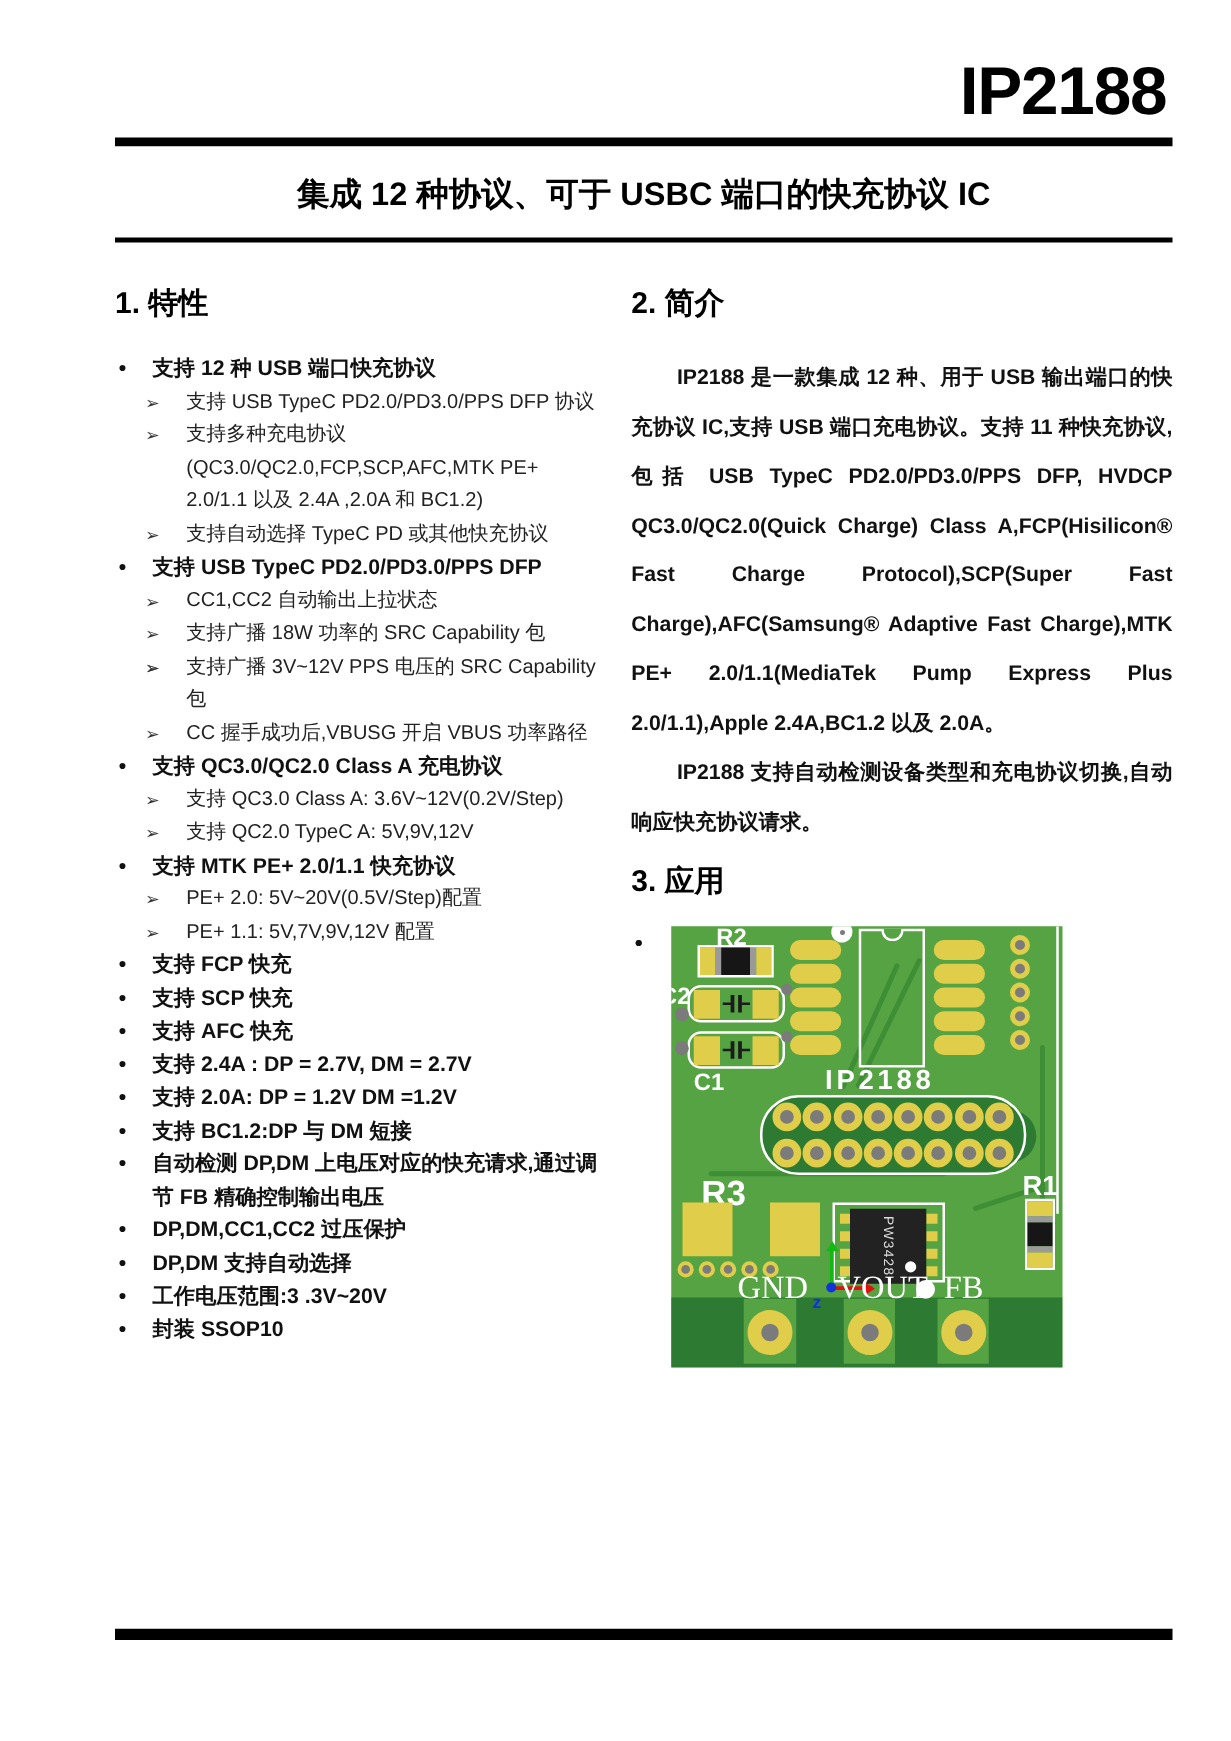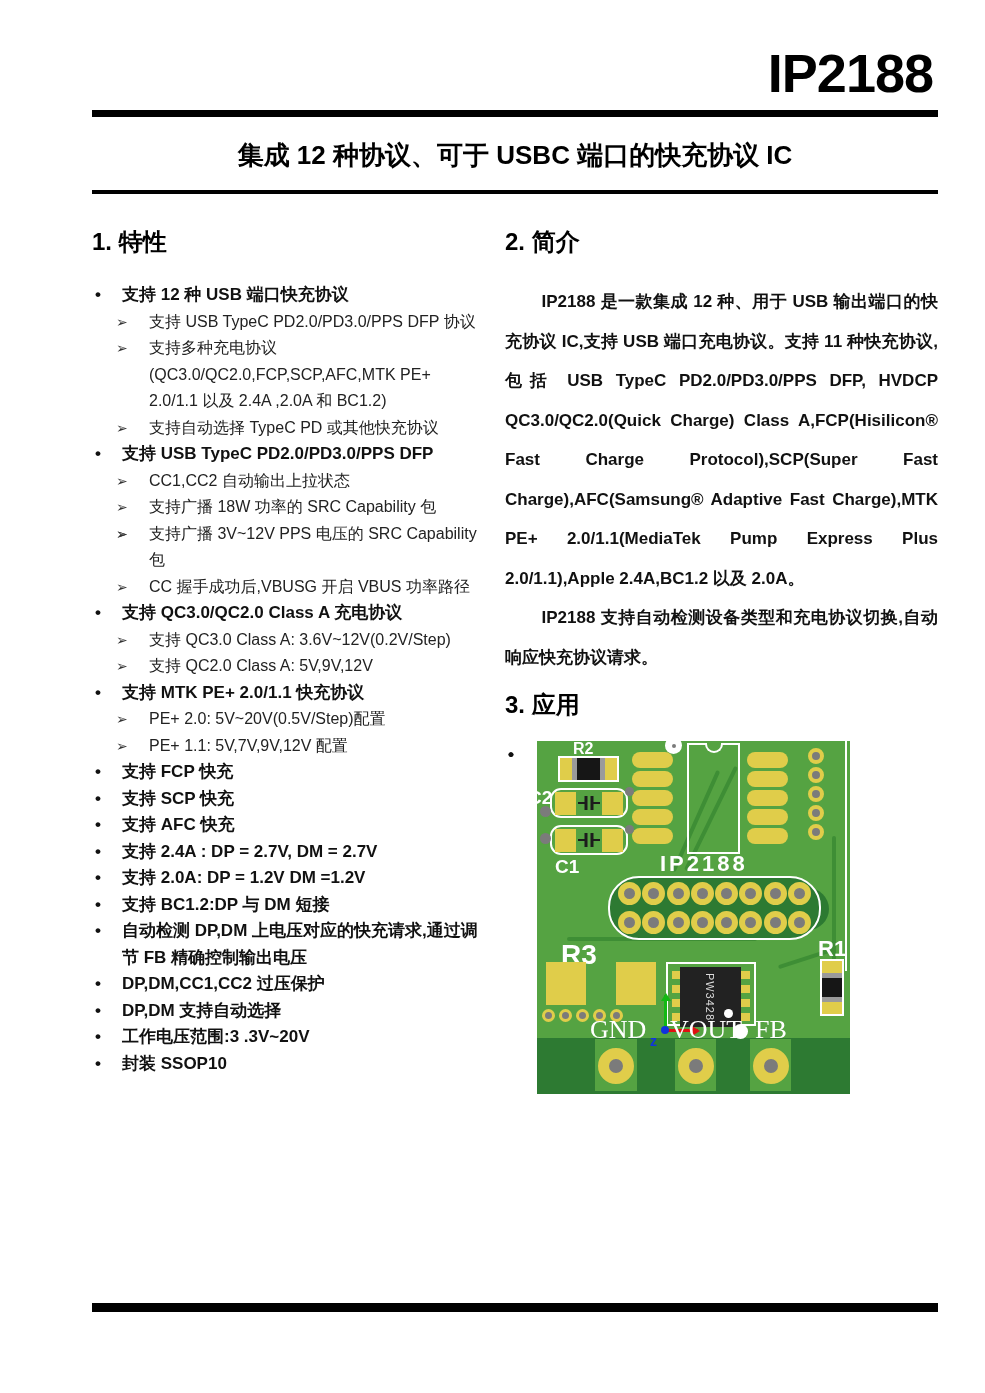--- a/index.html
+++ b/index.html
@@ -141,21 +141,21 @@
         <li class="li-2"><span class="marker">➢</span><span class="txt">支持多种充电协议(QC3.0/QC2.0,FCP,SCP,AFC,MTK PE+ 2.0/1.1 以及 2.4A ,2.0A 和 BC1.2)</span></li>
         <li class="li-2"><span class="marker">➢</span><span class="txt">支持自动选择 TypeC PD 或其他快充协议</span></li>
         <li class="li-1"><span class="marker">•</span><span class="txt">支持 USB TypeC PD2.0/PD3.0/PPS DFP</span></li>
         <li class="li-2"><span class="marker">➢</span><span class="txt">CC1,CC2 自动输出上拉状态</span></li>
         <li class="li-2"><span class="marker">➢</span><span class="txt">支持广播 18W 功率的 SRC Capability 包</span></li>
         <li class="li-2"><span class="marker">➢</span></li>
         <li class="li-2"><span class="marker">➢</span><span class="txt">支持广播 3V~12V PPS 电压的 SRC Capability 包</span></li>
         <li class="li-2"><span class="marker">➢</span><span class="txt">CC 握手成功后,VBUSG 开启 VBUS 功率路径</span></li>
         <li class="li-1"><span class="marker">•</span><span class="txt">支持 QC3.0/QC2.0 Class A 充电协议</span></li>
         <li class="li-2"><span class="marker">➢</span><span class="txt">支持 QC3.0 Class A: 3.6V~12V(0.2V/Step)</span></li>
-        <li class="li-2"><span class="marker">➢</span><span class="txt">支持 QC2.0 Class A: 5V,9V,12V</span></li>
+        <li class="li-2"><span class="marker">➢</span><span class="txt">支持 QC2.0 TypeC A: 5V,9V,12V</span></li>
         <li class="li-1"><span class="marker">•</span><span class="txt">支持 MTK PE+ 2.0/1.1 快充协议</span></li>
         <li class="li-2"><span class="marker">➢</span><span class="txt">PE+ 2.0: 5V~20V(0.5V/Step)配置</span></li>
         <li class="li-2"><span class="marker">➢</span><span class="txt">PE+ 1.1: 5V,7V,9V,12V 配置</span></li>
         <li class="li-1"><span class="marker">•</span><span class="txt">支持 FCP 快充</span></li>
         <li class="li-1"><span class="marker">•</span><span class="txt">支持 SCP 快充</span></li>
         <li class="li-1"><span class="marker">•</span><span class="txt">支持 AFC 快充</span></li>
         <li class="li-1"><span class="marker">•</span><span class="txt">支持 2.4A : DP = 2.7V,  DM = 2.7V</span></li>
         <li class="li-1"><span class="marker">•</span><span class="txt">支持 2.0A: DP = 1.2V   DM =1.2V</span></li>
         <li class="li-1"><span class="marker">•</span><span class="txt">支持 BC1.2:DP 与 DM 短接</span></li>
         <li class="li-1"><span class="marker">•</span><span class="txt">自动检测 DP,DM 上电压对应的快充请求,通过调节 FB 精确控制输出电压</span></li>
@@ -192,21 +192,21 @@
       <div class="tab" style="left:58px; top:298px; width:42px; height:52px;"></div>
       <div class="tab" style="left:138px; top:298px; width:41px; height:52px;"></div>
       <div class="tab" style="left:213px; top:298px; width:41px; height:52px;"></div>
       <div class="bigpad" style="left:61px; top:307px;"></div>
       <div class="bigpad" style="left:141px; top:307px;"></div>
       <div class="bigpad" style="left:216px; top:307px;"></div>
 
       <div class="whitedot" style="left:128px; top:-4px; width:17px; height:17px;"></div>
       <div class="graydot" style="left:135px; top:3px; width:4px; height:4px;"></div>
 
-      <div class="silk silk-sans" style="left:36px; top:0; font-size:16px;">R2</div>
+      <div class="silk silk-sans" style="left:36px; top:0; font-size:19px;">R2</div>
       <div class="res res-h" style="left:21px; top:15px; width:61px; height:26px;">
         <i class="p"></i>
           <i class="g"></i>
           <i class="b"></i>
           <i class="g"></i>
           <i class="p"></i>
       </div>
 
       <div class="silk silk-sans" style="left:-9px; top:47px; font-size:19px;">C2</div>
       <div class="cap" style="left:13px; top:47px;">

